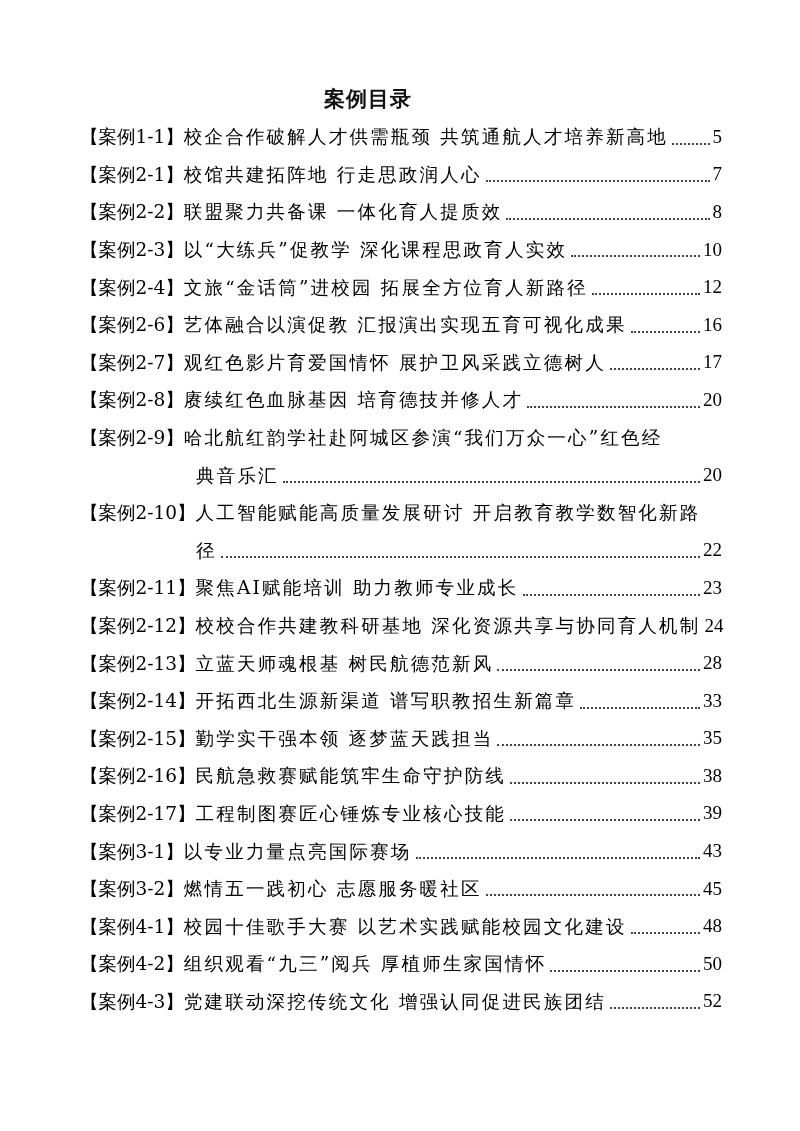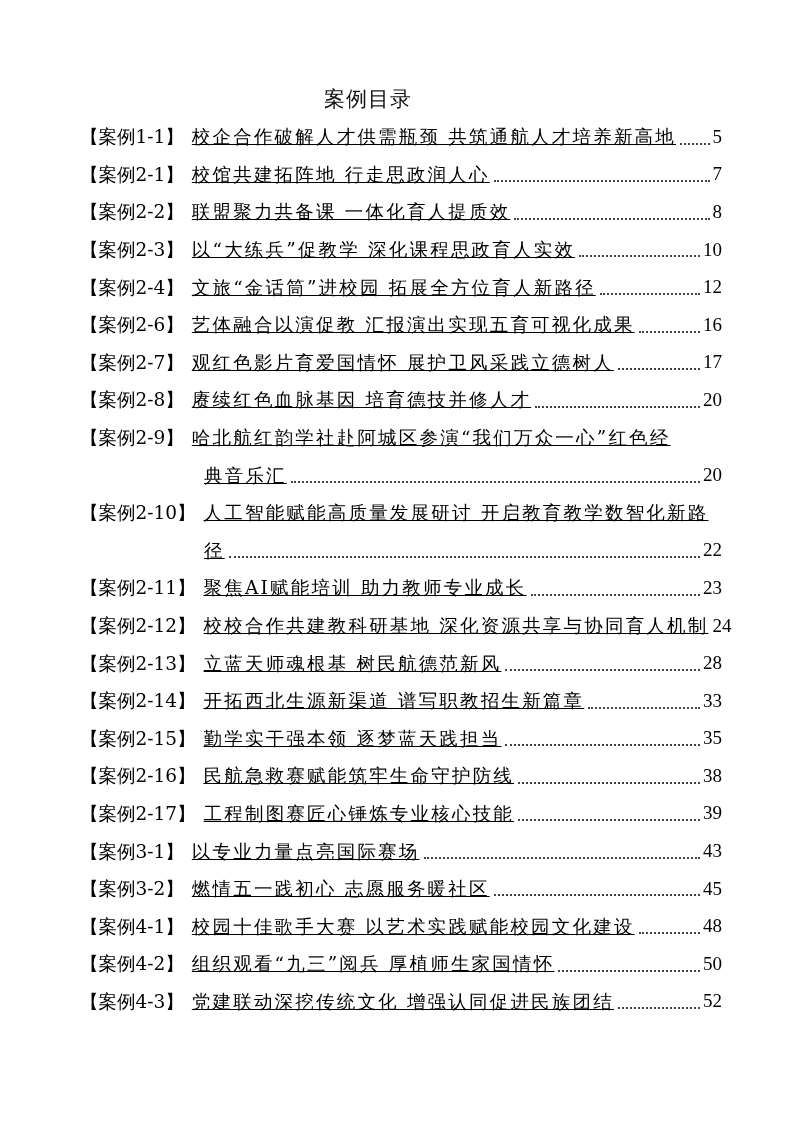--- a/index.html
+++ b/index.html
@@ -1,30 +1,30 @@
 <!DOCTYPE html>
 <html><head>
   <meta charset="utf-8">
   <style>
     html, body { margin: 0; padding: 0; background: #ffffff; }
     body { width: 800px; height: 1131px; position: relative; overflow: hidden; color: #111111; }
     .page { position: absolute; left: 0; top: 0; width: 800px; height: 1131px; background: #fff; }
     .title {
       position: absolute; left: 0; top: 84px; width: 736px; text-align: center;
-      font-family: "DejaVu Sans", sans-serif; font-weight: normal; font-size: 21px; line-height: 30px;
+      font-family: "DejaVu Sans", sans-serif; font-weight: bold; font-size: 21px; line-height: 30px;
       letter-spacing: 1px; color: #111;
     }
     .toc { position: absolute; left: 80px; top: 118px; width: 642px; }
     .row {
       height: 37.6px; display: flex; align-items: center; position: relative;
       font-family: "DejaVu Serif", "Liberation Serif", serif; font-size: 18.5px; color: #000000;
       white-space: nowrap;
     }
     .label { flex: 0 0 auto; letter-spacing: 0px; }
-    .title-text { flex: 0 0 auto; margin-left: 8px; letter-spacing: 2.2px; text-decoration: underline; }
+    .title-text { flex: 0 0 auto; margin-left: 0; letter-spacing: 2.2px; }
     .cont { padding-left: 116px; }
     .leader {
       flex: 1 1 auto; height: 1px; margin: 0 3px 0 4px; align-self: flex-end; margin-bottom: 11px;
       border-bottom: 2px dotted #444; min-width: 12px;
     }
     .page-num { flex: 0 0 auto; font-family: "Liberation Serif", serif; font-size: 19px; }
     .nowrap-num { margin-left: 4px; }
     .row.overflow { width: 660px; }
   </style>
 </head>

